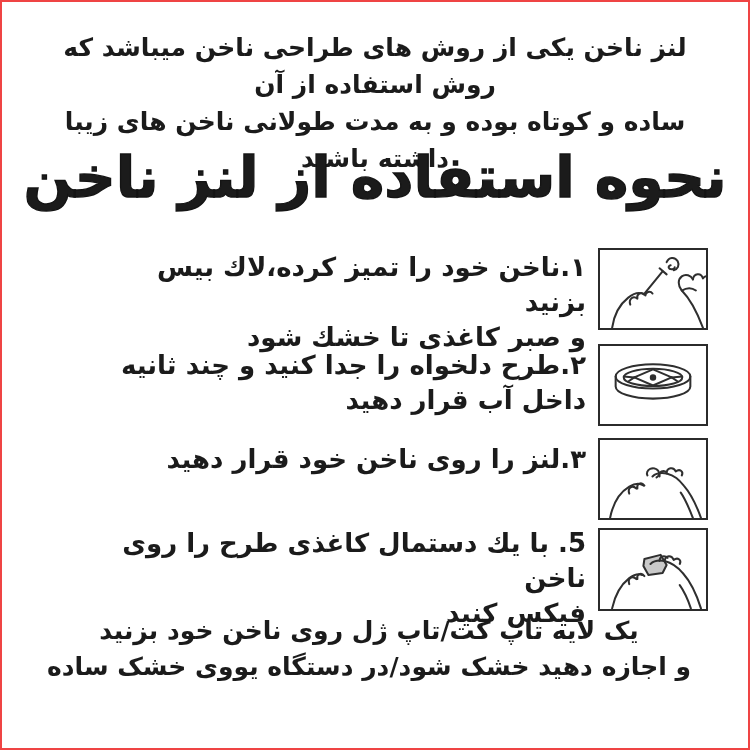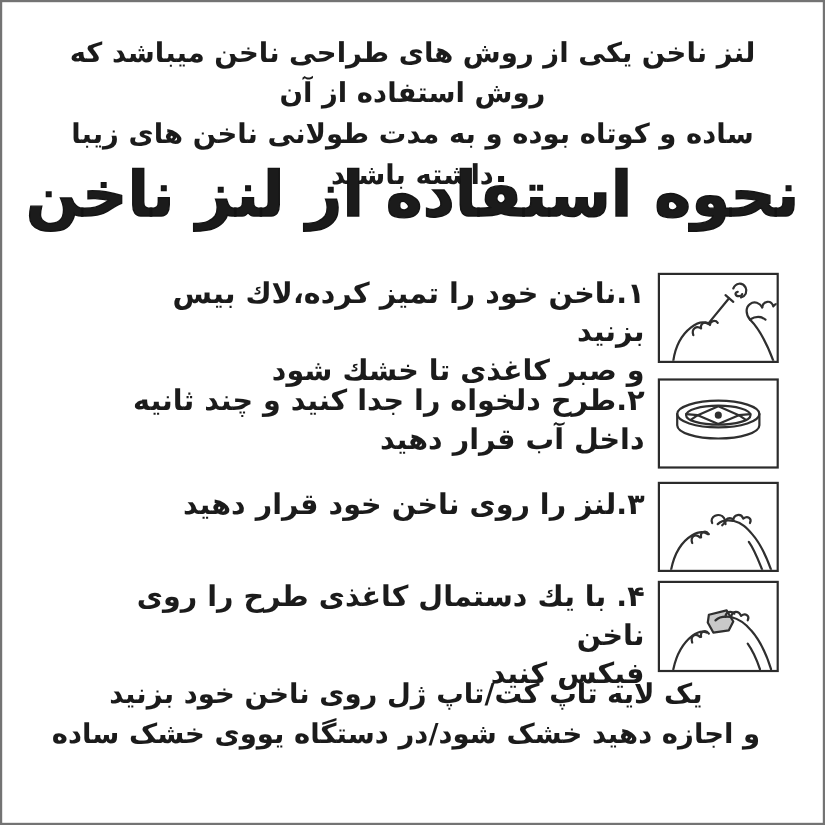--- a/index.html
+++ b/index.html
@@ -1,18 +1,18 @@
 <!DOCTYPE html>
 <html lang="fa" dir="rtl"><head>
 <meta charset="utf-8">
 <style>
   html,body{margin:0;padding:0;background:#ffffff;}
   .page{
     position:relative;width:750px;height:750px;box-sizing:border-box;
-    background:#ffffff;border:2px solid #737373;overflow:hidden;
+    background:#ffffff;border:2px solid #ef4444;overflow:hidden;
     font-family:"DejaVu Sans",sans-serif;color:#1b1b1b;direction:rtl;
   }
   .intro{
     position:absolute;top:27px;left:30px;right:30px;margin:0;
     text-align:center;font-size:25px;font-weight:700;line-height:37px;
   }
   .title{
     position:absolute;top:112px;left:0;right:0;margin:16px;
     text-align:center;font-size:57px;font-weight:900;line-height:95px;
     -webkit-text-stroke:1.3px #141414;
@@ -93,21 +93,21 @@
         <path d="M29,53 c-2,-6 3,-9 7,-5 m1,0 c-1,-5 4,-7 7,-3"></path>
         <path d="M47,35 a6,5 0 1,1 9,2"></path>
         <path d="M100,77 C95,63 90,53 83,45 C78,39 74,35 66,33 C60,32 55,33 52,36"></path>
         <path d="M66,33 c0,-6 7,-7 9,-2 m0,0 c4,-3 8,0 6,4 m-22,1 c-1,-5 4,-7 7,-4"></path>
         <path d="M92,77 C88,67 85,59 80,52"></path>
       </g>
     </svg>
   </div>
 
   <div class="step-text" style="top:524px">
-    <span class="tline">۴. با یك دستمال کاغذی طرح را روی ناخن</span>
+    <span class="tline">5. با یك دستمال کاغذی طرح را روی ناخن</span>
     <span class="tline">فیکس کنید</span>
   </div>
   <div class="icon-box" style="top:526px;height:83px">
     <svg viewBox="0 0 105 77" aria-hidden="true">
       <g class="ink">
         <path d="M44,28 l16,-4 l6,10 l-4,8 l-14,2 l-5,-9 z" fill="#c9c9c9"></path>
         <path d="M12,77 C15,63 20,54 29,47 C33,44 38,42 42,44"></path>
         <path d="M29,53 c-2,-6 3,-9 7,-5 m1,0 c-1,-5 4,-7 7,-3"></path>
         <path d="M100,77 C95,61 90,51 82,42 C77,36 72,32 64,30 C58,29 53,30 50,33"></path>
         <path d="M64,30 c1,-6 7,-6 9,-1 m0,0 c4,-3 8,0 6,4 m-20,-3 c0,-5 5,-6 8,-3"></path>

